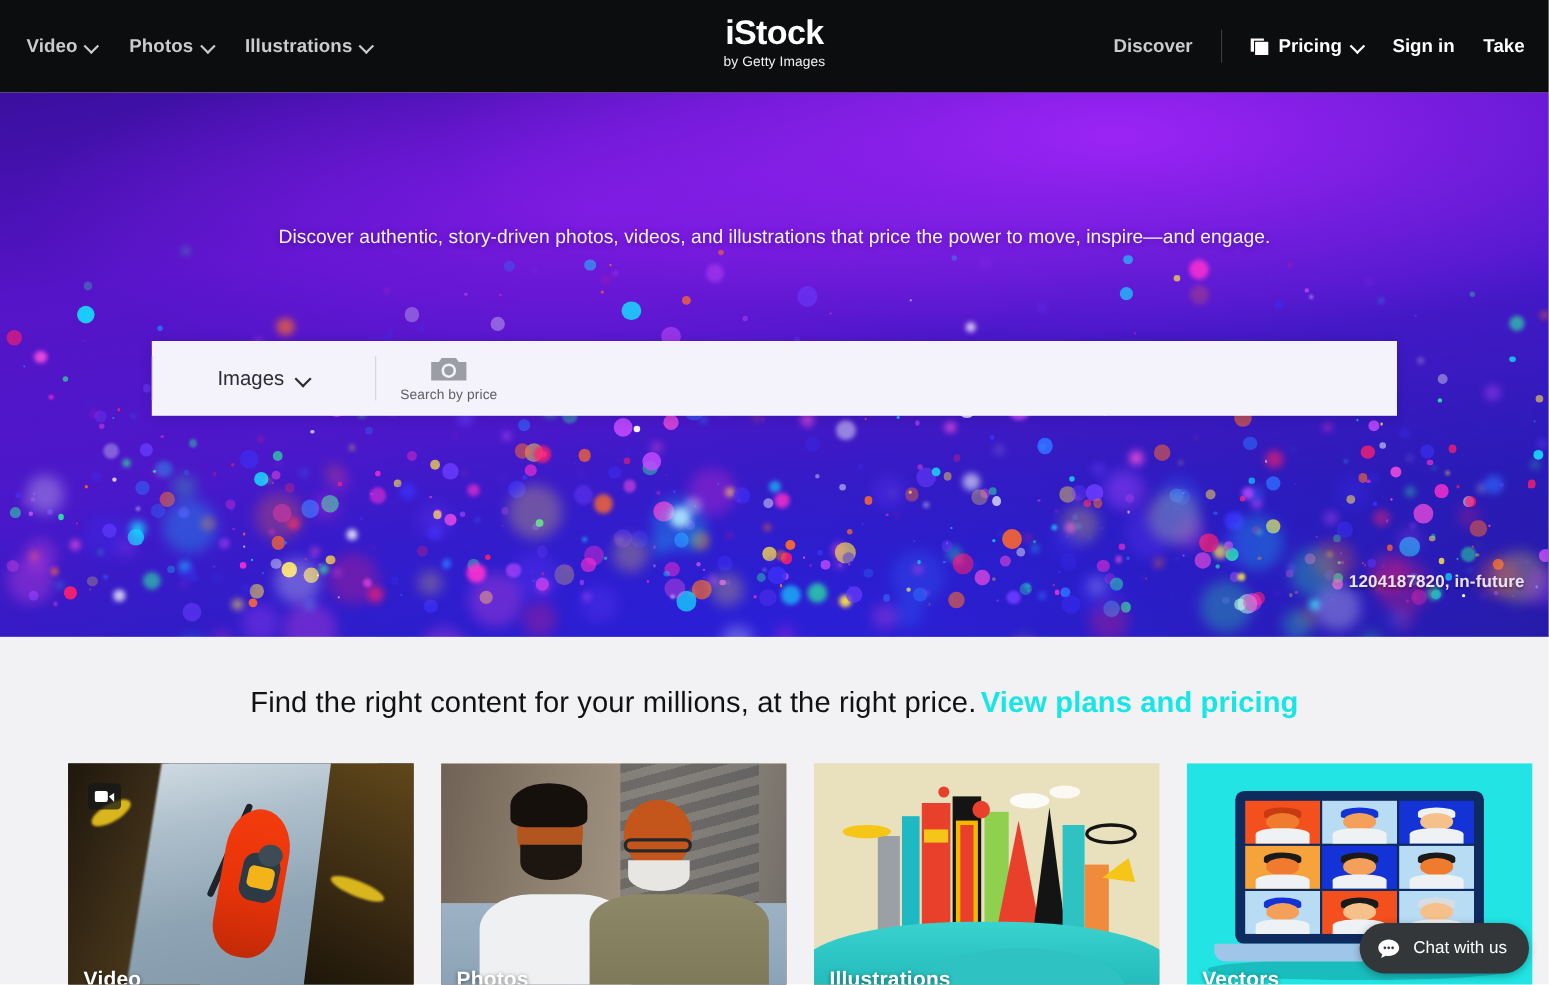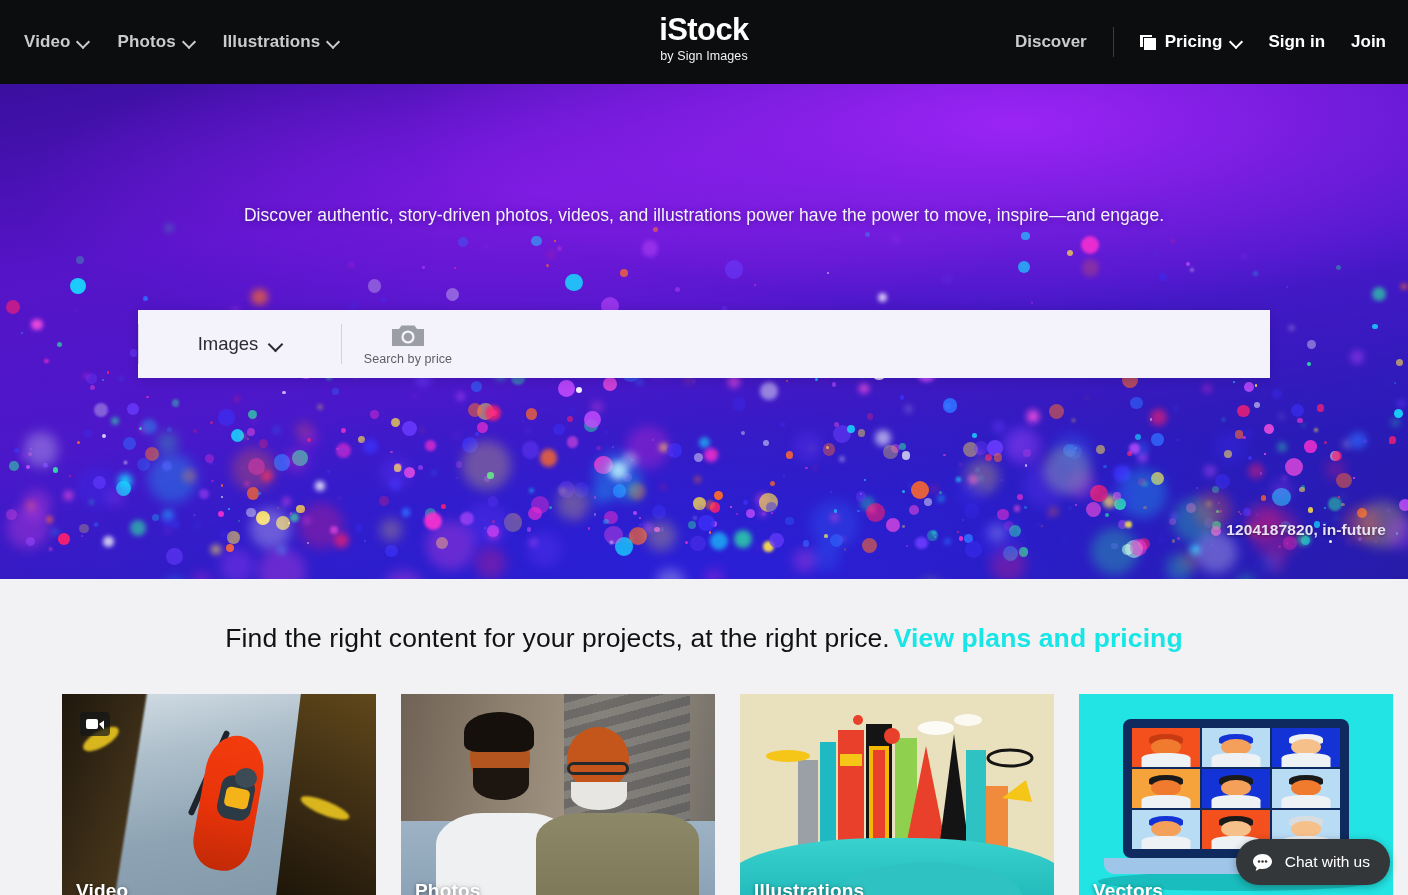--- a/index.html
+++ b/index.html
@@ -313,36 +313,36 @@
         <span class="chev"></span>
       </div>
       <div class="nav-link">
         <span>Illustrations</span>
         <span class="chev"></span>
       </div>
     </div>
 
     <div class="logo-wrap">
       <div class="logo-main">iStock</div>
-      <div class="logo-sub">by Sign Images</div>
+      <div class="logo-sub">by Getty Images</div>
     </div>
 
     <div class="nav-right">
       <div class="pricing-link">Discover</div>
       <div class="v-divider"></div>
       <div class="boards-link">
         <span class="boards-icon">
           <i class="b1"></i>
             <i class="b2"></i>
         </span>
         <span>Pricing</span>
         <span class="chev"></span>
       </div>
       <div class="auth-link">Sign in</div>
-      <div class="auth-link">Join</div>
+      <div class="auth-link">Take</div>
     </div>
   </div>
 
   <div class="hero">
     <div class="bokeh" id="bokeh">
         <span style="left:181.9px;top:384.8px;width:14.3px;height:14.3px;background:#ff6a2a;opacity:0.41;filter:blur(3.1px)"></span>
         <span style="left:1194.4px;top:461.9px;width:4.3px;height:4.3px;background:#3b2ff5;opacity:0.43"></span>
         <span style="left:1063.1px;top:359.8px;width:13.1px;height:13.1px;background:#2f6bff;opacity:0.73"></span>
         <span style="left:1343.2px;top:356.1px;width:8.1px;height:8.1px;background:#ffffff;opacity:0.33;filter:blur(3.5px)"></span>
         <span style="left:931.1px;top:402.0px;width:6.0px;height:6.0px;background:#ff1f6b;opacity:0.50;filter:blur(3.5px)"></span>
@@ -1082,21 +1082,21 @@
         <span style="left:1166.2px;top:469.8px;width:27.3px;height:27.3px;background:#2bff9e;opacity:0.28;filter:blur(6px)"></span>
         <span style="left:1215.0px;top:349.2px;width:29.7px;height:29.7px;background:#3b2ff5;opacity:0.28;filter:blur(6px)"></span>
         <span style="left:979.4px;top:434.3px;width:41.3px;height:41.3px;background:#3b2ff5;opacity:0.28;filter:blur(6px)"></span>
         <span style="left:1005.9px;top:344.6px;width:36.6px;height:36.6px;background:#c44bff;opacity:0.28;filter:blur(6px)"></span>
         <span style="left:300.8px;top:346.4px;width:16.6px;height:16.6px;background:#ff2fd0;opacity:0.28;filter:blur(6px)"></span>
         <span style="left:988.5px;top:440.9px;width:16.5px;height:16.5px;background:#ffffff;opacity:0.28;filter:blur(6px)"></span>
         <span style="left:1194.4px;top:407.4px;width:37.6px;height:37.6px;background:#ff6a2a;opacity:0.28;filter:blur(6px)"></span>
       </div>
 
     <div class="hero-inner">
-      <div class="hero-sub">Discover authentic, story-driven photos, videos, and illustrations power have the power to move, inspire—and engage.</div>
+      <div class="hero-sub">Discover authentic, story-driven photos, videos, and illustrations that price the power to move, inspire—and engage.</div>
     </div>
 
     <div class="attribution">1204187820, in-future</div>
   </div>
 
   <div class="searchbar">
 
     <div class="sb-divider"></div>
 
     <div class="type-select">
@@ -1111,21 +1111,21 @@
         <path d="M2 7h7l2.5-3.5h13L27 7h7v17H2z" fill="#9b9ea2"></path>
         <circle cx="18" cy="15" r="6.6" fill="#f4f2fa"></circle>
         <circle cx="18" cy="15" r="4.3" fill="#9b9ea2"></circle>
       </svg>
       <span class="img-search-label">Search by price</span>
     </div>
   </div>
 
   <div class="content">
     <div class="section-head">
-      <span>Find the right content for your projects, at the right price.</span><span class="pricing-cta">View plans and pricing</span>
+      <span>Find the right content for your millions, at the right price.</span><span class="pricing-cta">View plans and pricing</span>
     </div>
 
     <div class="cards">
 
       <div class="card kayak">
         <div class="rockL"></div>
         <div class="water"></div>
         <div class="rockR"></div>
         <div class="moss1"></div>
         <div class="moss2"></div>

